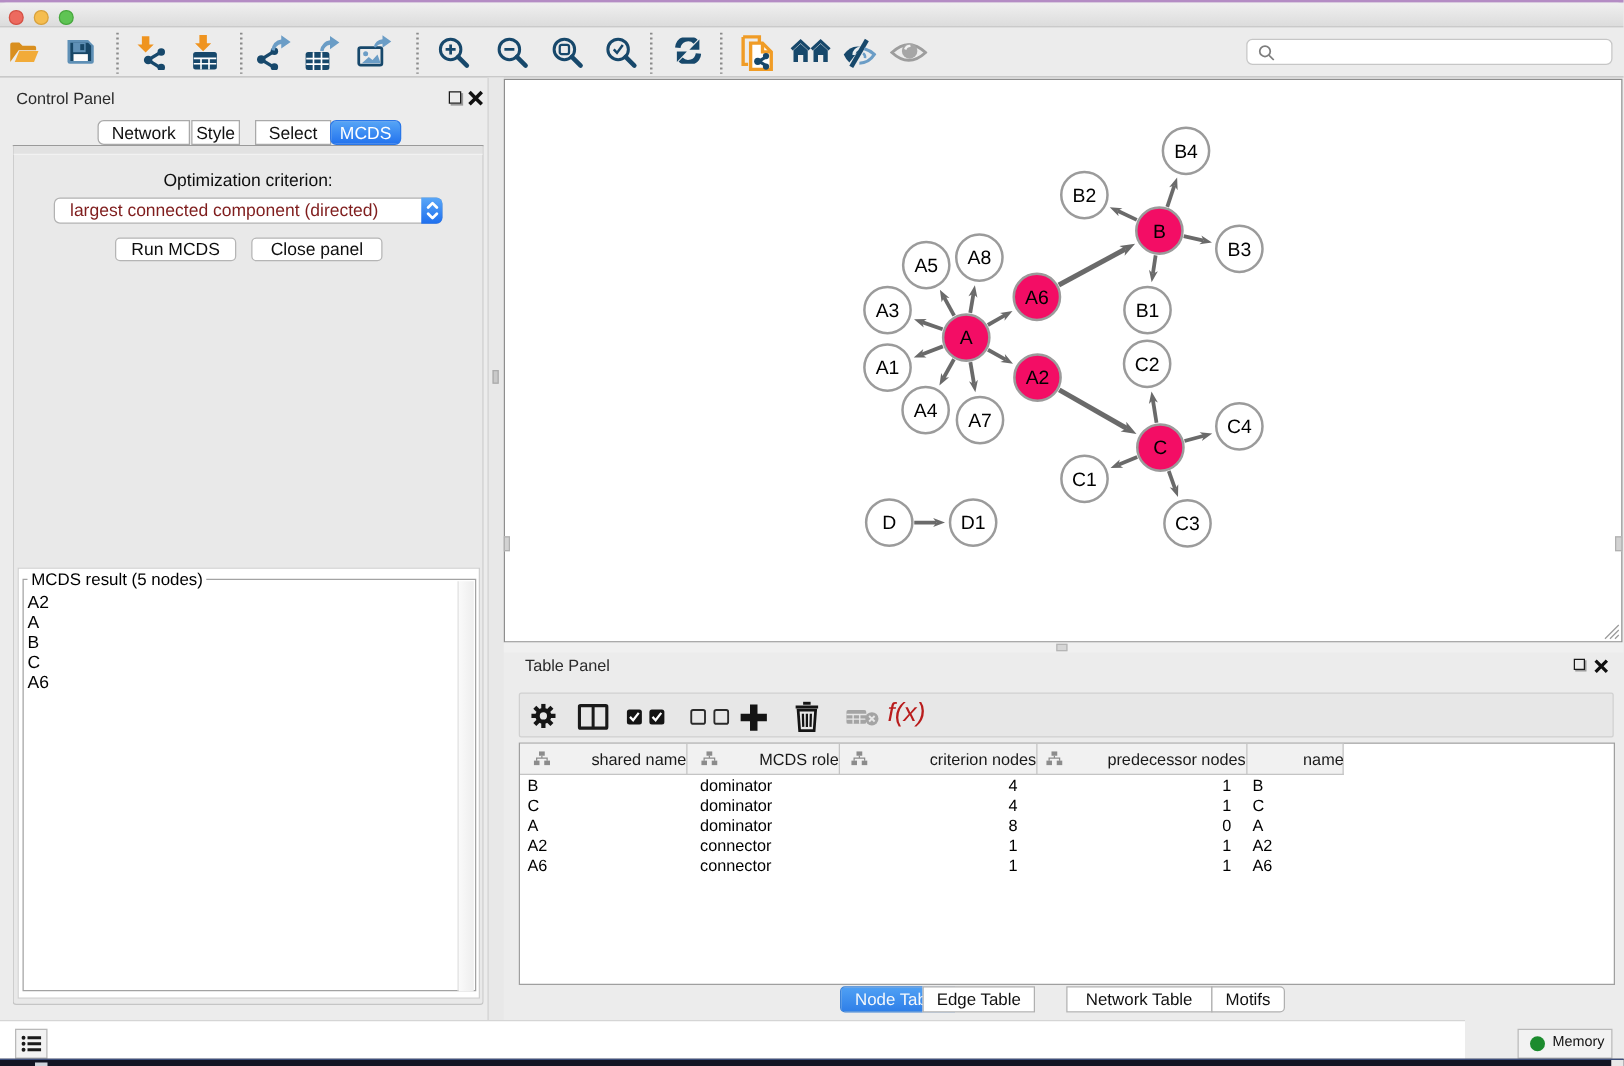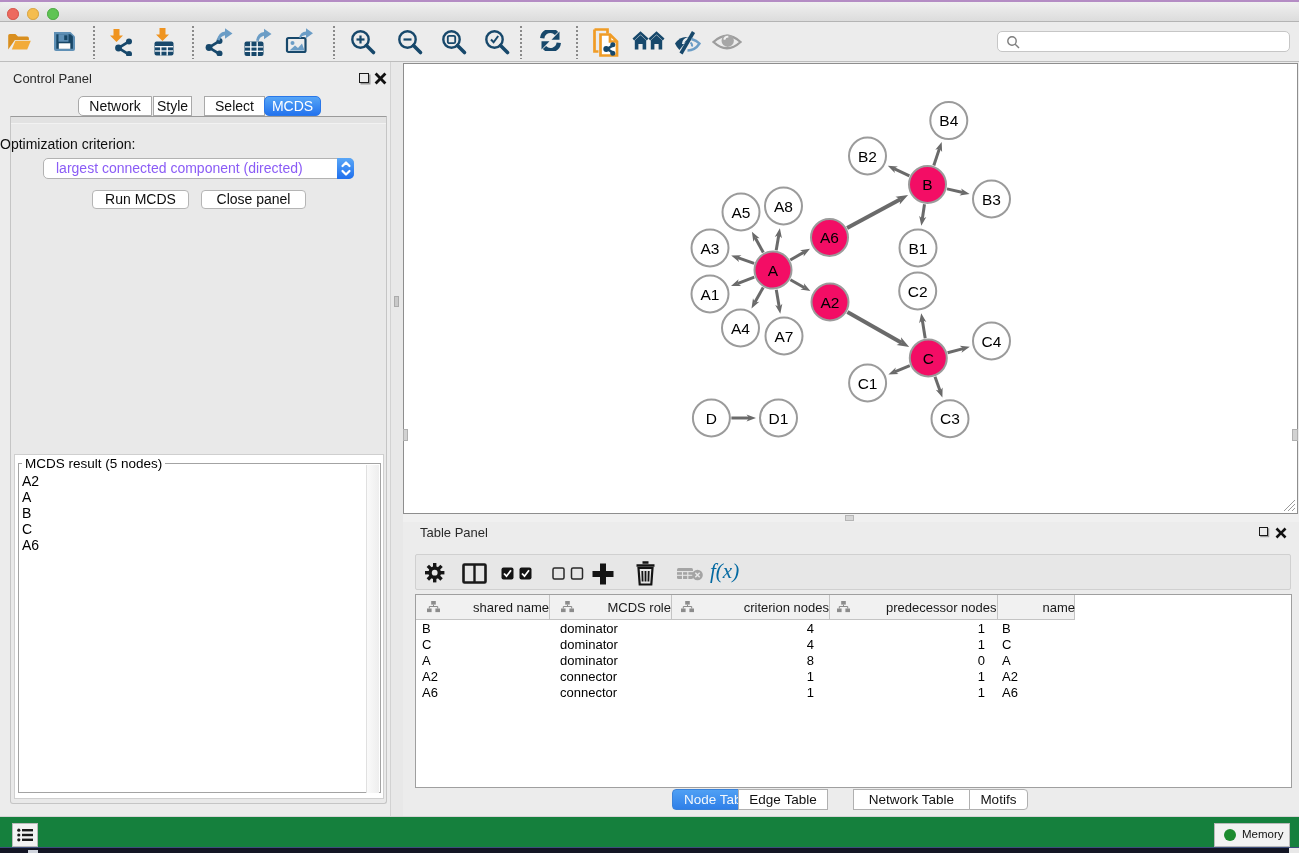--- a/index.html
+++ b/index.html
@@ -12,22 +12,22 @@
 .toolbar{position:absolute;left:0;top:23px;width:1299px;height:39px;background:#ececec;border-bottom:1px solid #bdbdbd}
 .tsep{position:absolute;top:3px;height:33px;width:1.5px;background-image:linear-gradient(#8a8a8a 45%,rgba(0,0,0,0) 0%);background-size:1.5px 4px}
 .ticon{position:absolute;top:5px}
 .search{position:absolute;left:997px;top:8px;width:293px;height:21px;background:#fff;border:1px solid #c6c6c6;border-radius:5px}
 .cpanel-title{position:absolute;left:13px;top:71px;font-size:13px;color:#2a2a2a}
 .wsq{position:absolute;width:10px;height:10px;border:1.6px solid #1a1a1a;box-shadow:1.5px 1.5px 0 #9a9a9a;background:transparent}
 .tab{position:absolute;top:96px;height:20px;background:#fff;border:1px solid #a9a9a9;font-size:14px;color:#111;text-align:center;line-height:19px}
 .tab.sel{background:linear-gradient(#56a5f6,#2373ee);color:#fff;border-color:#2a77e8;border-radius:5px;z-index:3}
 .cbox{position:absolute;left:10px;top:116px;width:377px;height:688px;background:#e9e9e9;border:1px solid #c5c5c5;border-top:1px solid #9a9a9a;border-radius:0 0 3px 3px}
 .cbox-shade{position:absolute;left:0;top:0;width:100%;height:7px;background:#e2e2e2;border-bottom:1px solid #f2f2f2}
-.optlabel{position:absolute;left:0;top:136px;width:397px;text-align:left;font-size:14px;color:#0e0e0e}
-.dropdown{position:absolute;left:43px;top:158px;width:311px;height:21px;background:#fff;border:1px solid #b2b2b2;border-radius:5px;font-size:14px;color:#8b5cf6;line-height:19px;padding-left:12px}
+.optlabel{position:absolute;left:0;top:136px;width:397px;text-align:center;font-size:14px;color:#0e0e0e}
+.dropdown{position:absolute;left:43px;top:158px;width:311px;height:21px;background:#fff;border:1px solid #b2b2b2;border-radius:5px;font-size:14px;color:#7f1d1d;line-height:19px;padding-left:12px}
 .dd-btn{position:absolute;right:-1px;top:-1px;width:17px;height:21px;background:linear-gradient(#5aa7f7,#1e6fee);border-radius:0 5px 5px 0}
 .btn{position:absolute;top:190px;height:19px;background:#fff;border:1px solid #b5b5b5;border-radius:4px;font-size:14px;color:#0e0e0e;text-align:center;line-height:17px}
 .result{position:absolute;left:14px;top:454px;width:370px;height:345px;background:#fff;border:1px solid #cfcfcf}
 .fieldset{position:absolute;left:3px;top:8px;width:363px;height:330px;border:1px solid #a3a3a3}
 .legend{position:absolute;left:3px;top:-8px;background:#fff;padding:0 3px;font-size:13.5px;color:#000}
 .rlist{position:absolute;left:7px;top:18px;font-size:14px;color:#000;line-height:16px}
 .rscroll{position:absolute;right:1px;top:1px;width:13px;height:328px;background:linear-gradient(90deg,#fafafa,#eee);border-left:1px solid #e0e0e0}
 .vdivider{position:absolute;left:390px;top:62px;width:13px;height:754px;background:#e8e8e8;border-left:1px solid #d2d2d2}
 .vhandle{position:absolute;left:394px;top:296px;width:5px;height:11px;background:#c9c9c9;border:1px solid #ababab}
 .netwin{position:absolute;left:403px;top:63px;width:895px;height:451px;background:#fff;border:1px solid #8e8e8e}
@@ -41,21 +41,21 @@
 .tpanel-title{position:absolute;left:420px;top:525px;font-size:13px;color:#2a2a2a}
 .ttoolbar{position:absolute;left:415px;top:554px;width:876px;height:36px;background:#e7e7e7;border:1px solid #d0d0d0;border-radius:2px}
 .table{position:absolute;left:415px;top:594px;width:877px;height:194px;background:#fff;border:1px solid #9f9f9f}
 .thead{position:absolute;left:0;top:0;width:659px;height:25px;background:#f1f1f1;border-right:1px solid #c4c4c4;border-bottom:1px solid #c4c4c4}
 .th{position:absolute;top:0;height:25px;border-right:1px solid #c4c4c4;font-size:13px;color:#1a1a1a}
 .th span{position:absolute;top:5px;left:0;width:100%;text-align:right}
 .trow{position:absolute;font-size:13px;color:#000;height:16px;line-height:16px}
 .cell{position:absolute;top:0;height:16px}
 .btab{position:absolute;top:789px;height:21px;background:#fff;border:1px solid #b0b0b0;font-size:13.5px;color:#111;text-align:center;line-height:20px}
 .btab.sel{background:linear-gradient(#4fa0f4,#2f7fe8);color:#f4f8fc;border-color:#3b82d8}
-.statusbar{position:absolute;left:0;top:816px;width:1299px;height:31px;background:#15803d;border-top:1px solid #d5d5d5}
+.statusbar{position:absolute;left:0;top:816px;width:1172px;height:31px;background:#ffffff;border-top:1px solid #d5d5d5}
 .listbtn{position:absolute;left:12px;top:6px;width:26px;height:24px;background:#f2f2f2;border:1px solid #b9b9b9}
 .membtn{position:absolute;left:1214px;top:6px;width:76px;height:24px;background:#f2f2f2;border:1px solid #b9b9b9;font-size:11.5px;color:#111}
 .darkstrip{position:absolute;left:0;top:847px;width:1299px;height:6px;background:#131524;border-top:1px solid #3d4e7c}
 </style></head>
 <body>
 <div class="app">
 <div class="topline"></div>
 <div class="titlebar">
  <div class="tl" style="left:7px;background:#ed6a5f;border:0.5px solid #d45044"></div>
  <div class="tl" style="left:27px;background:#f5bd4f;border:0.5px solid #d8a13c"></div>
@@ -376,21 +376,21 @@
         </g>
         <g stroke="#e7e7e7" stroke-width="1.1">
           <line x1="0" y1="4.6" x2="16" y2="4.6"></line>
           <line x1="0" y1="8.3" x2="16" y2="8.3"></line>
           <line x1="5.5" y1="4.6" x2="5.5" y2="12"></line>
           <line x1="10.8" y1="4.6" x2="10.8" y2="12"></line>
         </g>
         <circle cx="20.5" cy="8" r="5.3" fill="#a4a4a4"></circle>
         <path d="M18.3 5.8 l4.4 4.4 M22.7 5.8 l-4.4 4.4" stroke="#e7e7e7" stroke-width="1.5"></path>
       </svg>
- <div class="abs" style="left:294px;top:4px;font-family:Liberation Serif, serif;font-style:italic;font-size:21px;color:#0369a1">f(x)</div>
+ <div class="abs" style="left:294px;top:4px;font-family:Liberation Sans, sans-serif;font-style:italic;font-size:21px;color:#b91c1c">f(x)</div>
 </div>
 <div class="table">
  <div class="thead"></div>
  <div class="th" style="left:0;width:134px">
         <span>shared name</span>
       </div>
  <div class="th" style="left:134px;width:122px">
         <span>MCDS role</span>
       </div>
  <div class="th" style="left:256.5px;width:157.5px">

